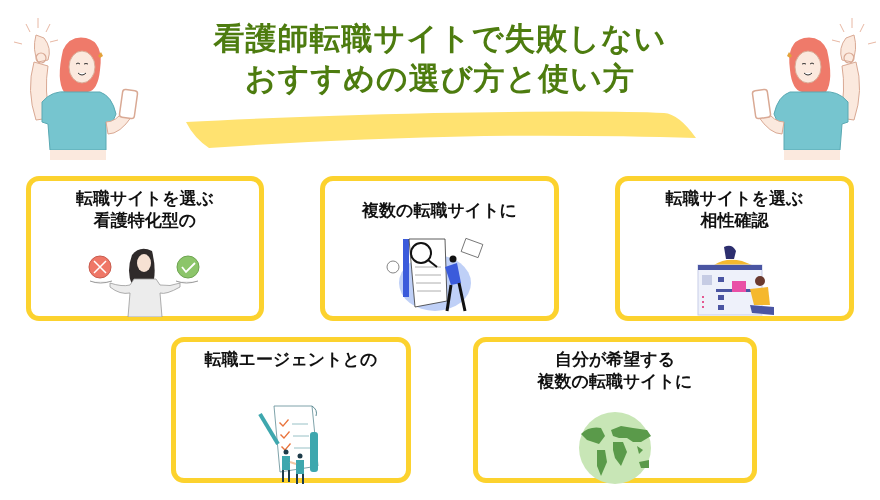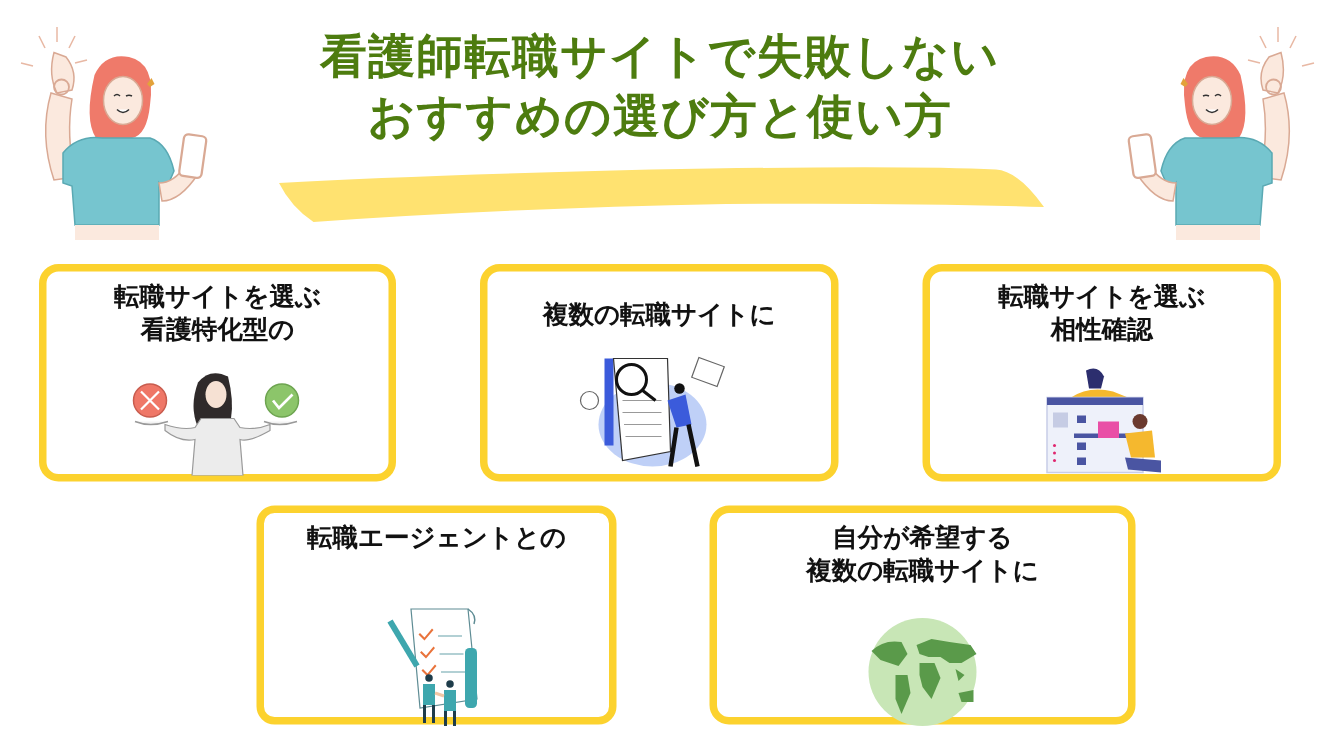--- a/index.html
+++ b/index.html
@@ -136,21 +136,21 @@
     <circle cx="13" cy="54" r="1" fill="#E0266E"></circle>
       <circle cx="13" cy="59" r="1" fill="#E0266E"></circle>
       <circle cx="13" cy="64" r="1" fill="#E0266E"></circle>
     <rect x="42" y="38" width="14" height="11" fill="#E94FA6"></rect>
     <circle cx="70" cy="38" r="5" fill="#6B3A2E"></circle>
     <path d="M60,46 L78,44 L80,62 L64,62 Z" fill="#F5B82E"></path>
     <path d="M60,62 L84,64 L84,72 L62,70 Z" fill="#4A55A2"></path>
   </svg>
 </div>
 
-<div class="card" style="left:171px; top:337px; width:240px; height:146px;border-radius:12px;">
+<div class="card" style="left:171px; top:337px; width:240px; height:146px;">
   <div class="card-title">
     <div>転職エージェントとの</div>
   </div>
   <svg class="card-illus" style="top:62px;" width="70" height="80" viewBox="0 0 70 80">
     <path d="M18,2 L56,2 L62,62 L24,68 Z" fill="#fff" stroke="#5E8C94" stroke-width="0.8"></path>
     <path d="M56,2 Q62,6 60,12" fill="none" stroke="#5E8C94"></path>
     <rect x="54" y="28" width="8" height="40" rx="3" fill="#3EA7AE"></rect>
     <line x1="4" y1="10" x2="22" y2="40" stroke="#3EA7AE" stroke-width="4"></line>
     <g fill="#E9733B">
       <path d="M24,18 l3,3 l5,-6 l1,1 l-6,7 l-4,-4 z"></path>

